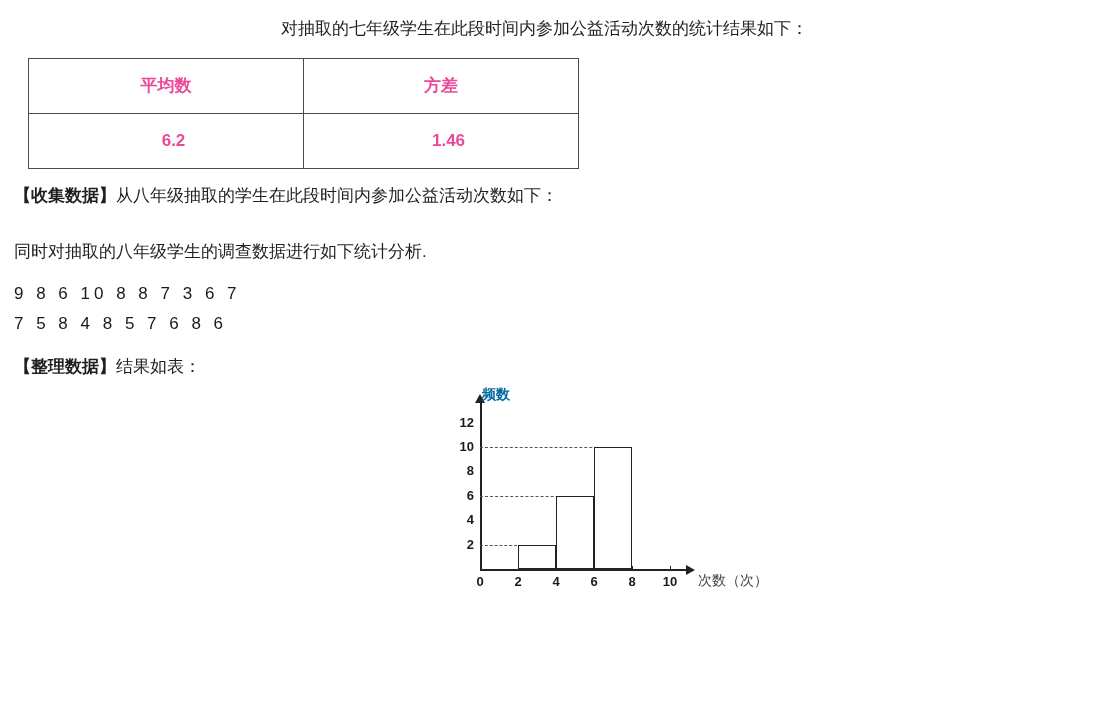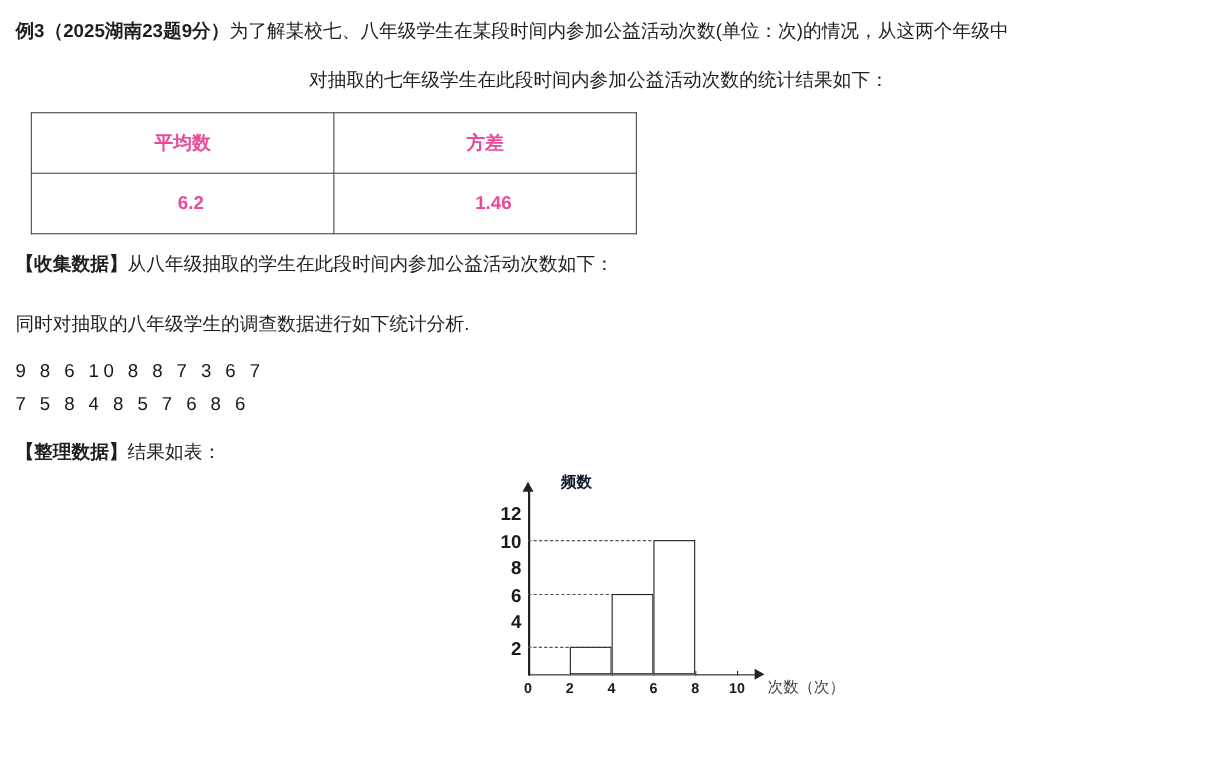--- a/index.html
+++ b/index.html
@@ -123,39 +123,38 @@
     left: 266px;
     top: 176.5px;
     width: 0; height: 0;
     border-top: 5px solid transparent;
     border-bottom: 5px solid transparent;
     border-left: 9px solid #222;
   }
   .ylabel {
     position: absolute;
     font-size: 14px;
-    color: #0f172a;
+    color: #0369a1;
     font-weight: bold;
     left: 62px;
     top: -2px;
     white-space: nowrap;
-    margin-left: 28px;
   }
   .xlabel {
     position: absolute;
     font-size: 14px;
     color: #404040;
     font-weight: normal;
     left: 278px;
     top: 184px;
     white-space: nowrap;
   }
   .ytick-label {
     position: absolute;
-    font-size: 17px;
+    font-size: 13px;
     color: #1a1a1a;
     font-weight: bold;
     width: 26px;
     text-align: right;
     left: 28px;
   }
   .xtick-label {
     position: absolute;
     font-size: 13px;
     color: #1a1a1a;
@@ -182,21 +181,20 @@
     background: #222;
     top: 178px;
     height: 4px;
   }
 </style>
 </head>
 <body>
 
 <div class="page">
 
-  <p class="para para-1"><span class="bold">例3（2025湖南23题9分）</span><span>为了解某校七、八年级学生在某段时间内参加公益活动次数(单位：次)的情况，从这两个年级中</span></p>
 
 
   <p class="para para-3">对抽取的七年级学生在此段时间内参加公益活动次数的统计结果如下：</p>
 
   <div class="stat-table-wrap">
     <table class="stat-table">
       <tbody>
           <tr>
         <th>平均数</th>
         <th>方差</th>

